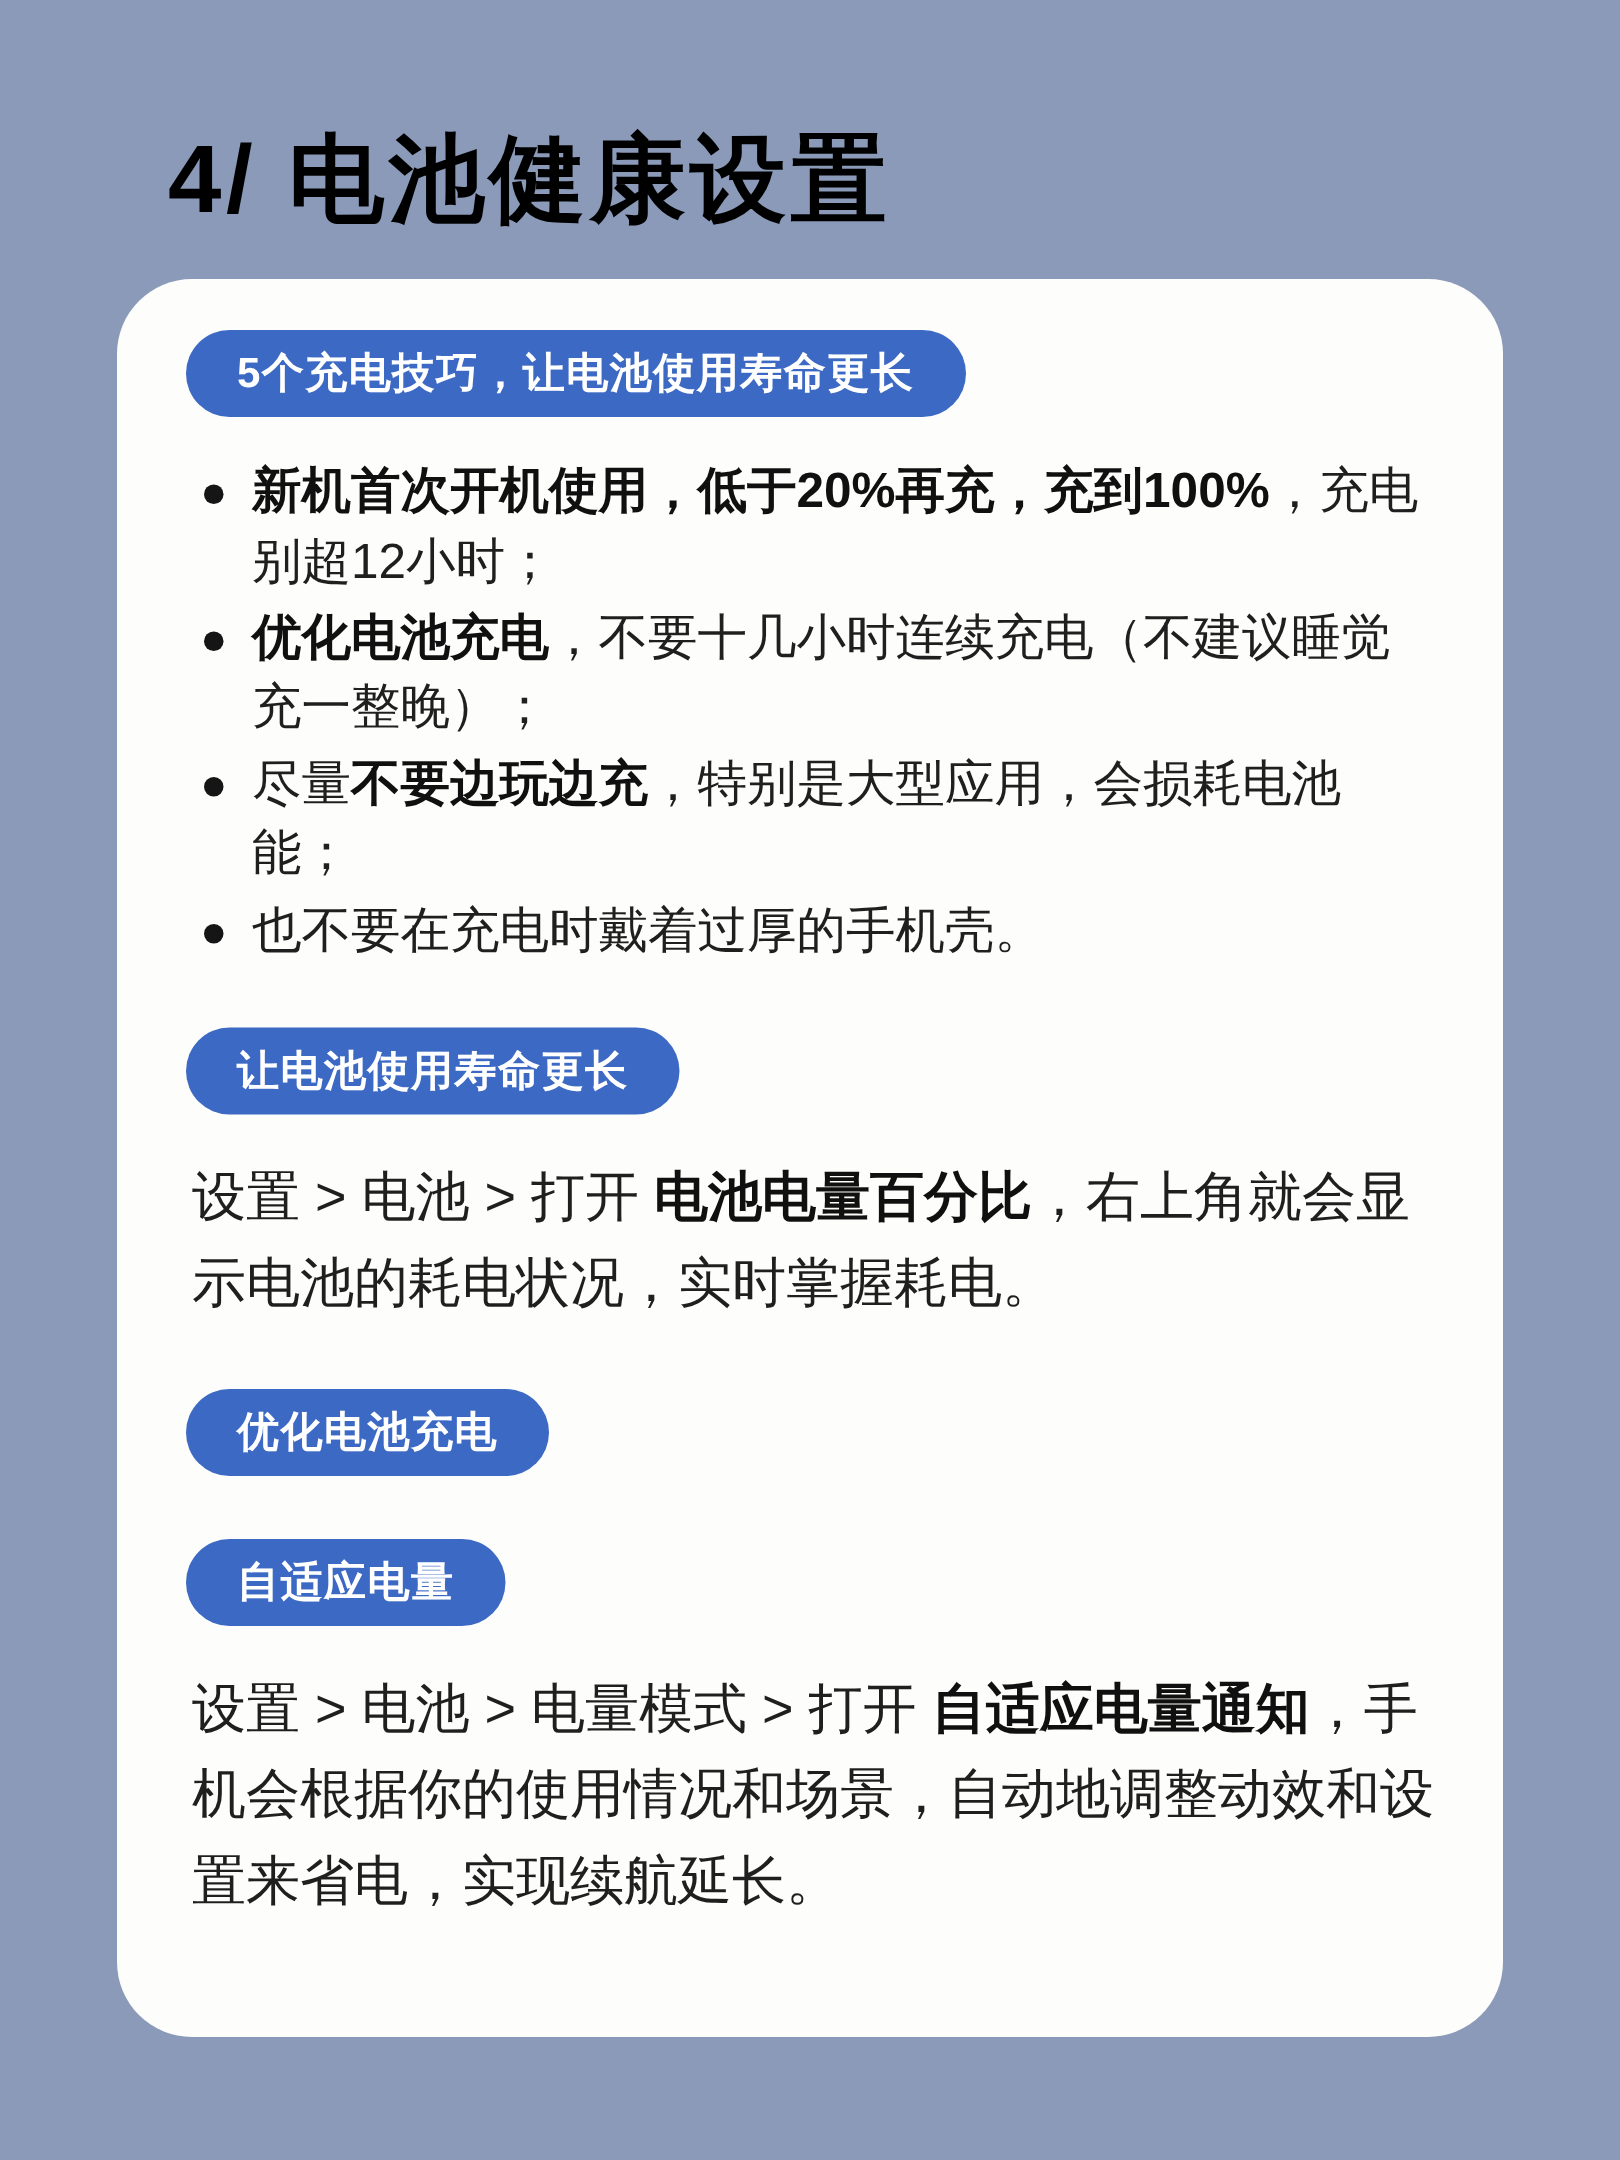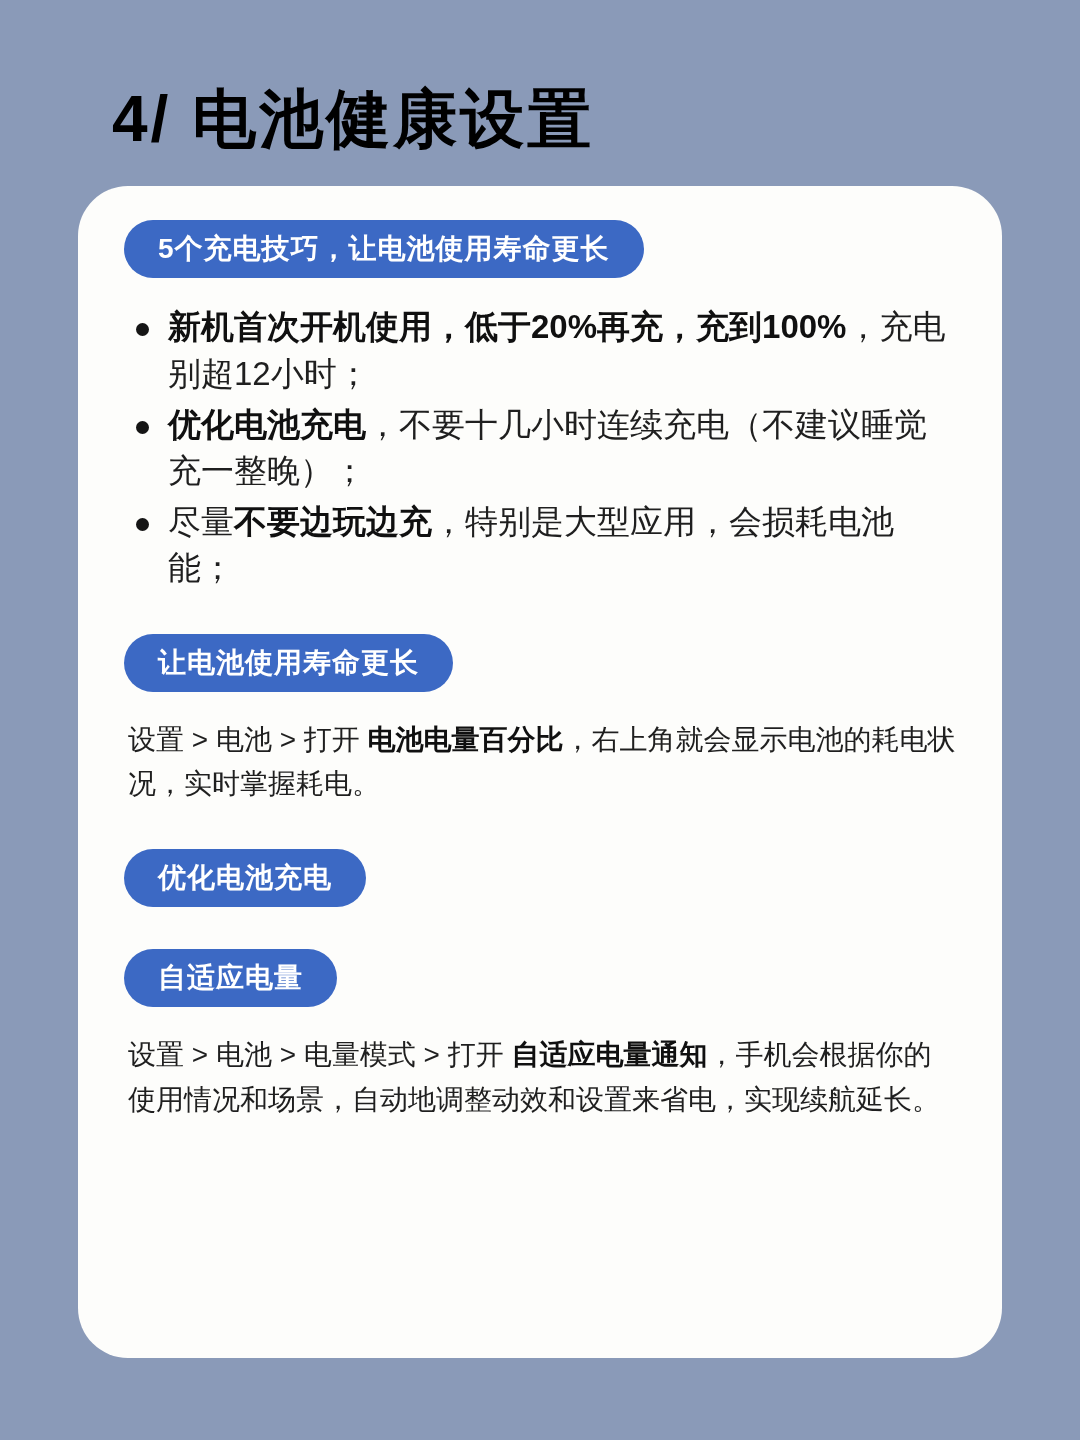--- a/index.html
+++ b/index.html
@@ -41,37 +41,38 @@
     list-style:none;margin:26px 0 0 0;padding:0;
     font-size:33px;line-height:1.4;color:var(--body-text);
   }
   ul.bullets li{position:relative;padding-left:44px;margin-bottom:5px;}
   ul.bullets li::before{
     content:"";position:absolute;left:12px;top:19px;
     width:13px;height:13px;border-radius:50%;background:#151515;
   }
   .para{
     margin:26px 0 0 4px;
-    font-size:28px;line-height:1.6;color:var(--body-text);
+    font-size:36px;line-height:1.6;color:var(--body-text);
   }
   .bold{font-weight:700;color:#101010;}
 </style>
 </head>
 <body>
 
 <h1 class="title">4/ 电池健康设置</h1>
 
 <div class="card">
 
   <section class="section">
     <div class="badge">5个充电技巧，让电池使用寿命更长</div>
     <ul class="bullets">
         <li><span class="bold">新机首次开机使用，低于20%再充，充到100%</span><span>，充电别超12小时；</span></li>
         <li><span class="bold">优化电池充电</span><span>，不要十几小时连续充电（不建议睡觉充一整晚）；</span></li>
         <li><span>尽量</span><span class="bold">不要边玩边充</span><span>，特别是大型应用，会损耗电池能；</span></li>
+        <li><span>也不要在充电时戴着过厚的手机壳。</span></li>
       </ul>
   </section>
 
   <section class="section">
     <div class="badge">让电池使用寿命更长</div>
     <p class="para"><span>设置 &gt; 电池 &gt; 打开 </span><span class="bold">电池电量百分比</span><span>，右上角就会显示电池的耗电状况，实时掌握耗电。</span></p>
   </section>
 
   <section class="section">
     <div class="badge">优化电池充电</div>

